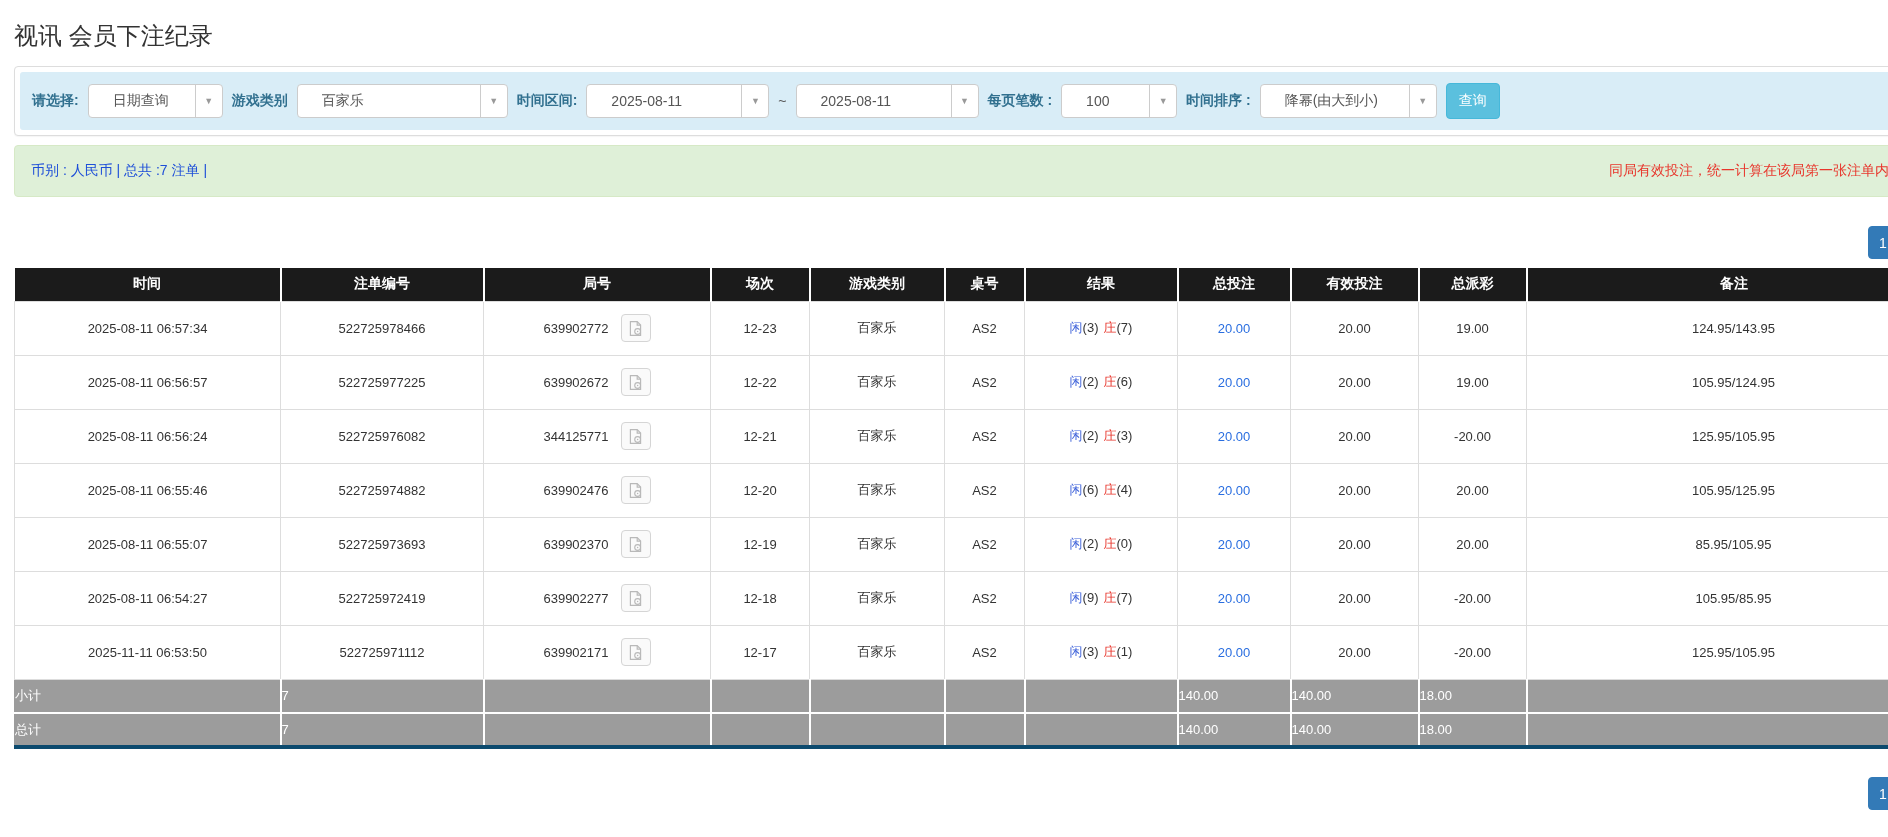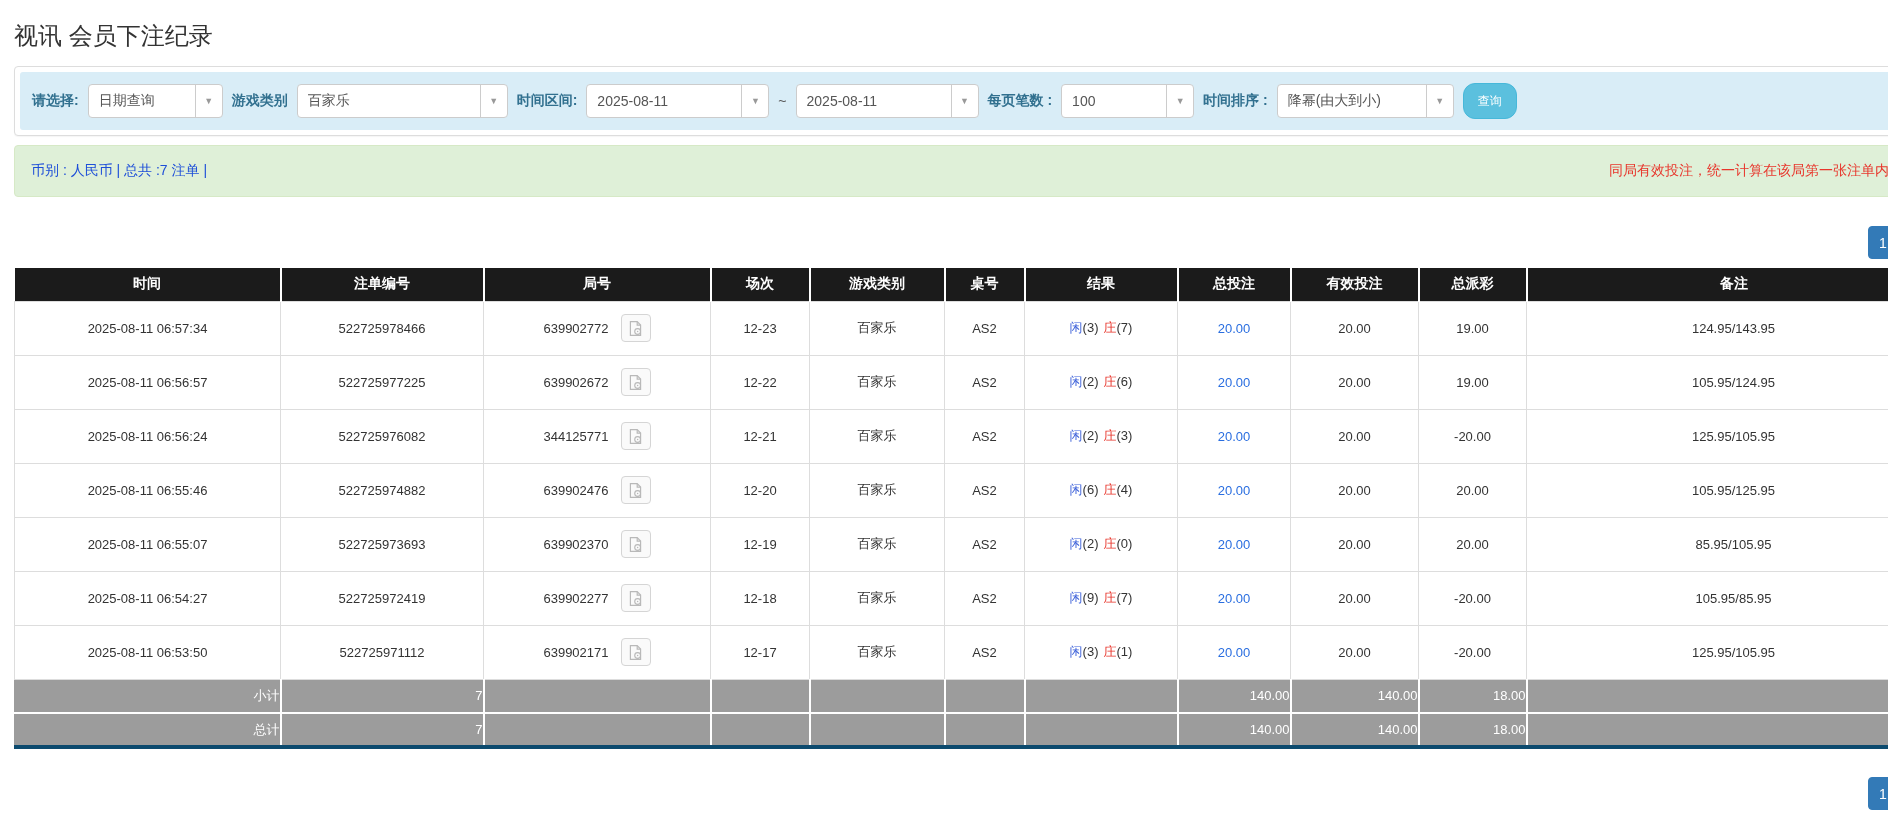--- a/index.html
+++ b/index.html
@@ -10,30 +10,30 @@
   .page-title { font-size: 24px; font-weight: normal; color: #333; margin-bottom: 14px; }
 
   
   .filter-panel { width: 1900px; background: #fff; border: 1px solid #ddd; border-radius: 4px;
                   padding: 5px; box-shadow: 0 1px 1px rgba(0,0,0,.04); }
   .filter-inner { background: #d9edf7; border-radius: 3px; padding: 11px 12px;
                   display: flex; align-items: center; gap: 9px; }
   .flabel { color: #31708f; font-weight: bold; font-size: 14px; white-space: nowrap; }
   .sel { background: #fff; border: 1px solid #ccc; border-radius: 4px; height: 34px;
          display: flex; align-items: center; justify-content: space-between;
-         padding-left: 10px; color: #555; font-size: 14px; cursor: pointer; }
+         padding-left: 24px; color: #555; font-size: 14px; cursor: pointer; }
   .sel .sel-value { overflow: hidden; white-space: nowrap; }
   .sel .caret-box { width: 27px; align-self: stretch; border-left: 1px solid #ccc;
                     display: flex; align-items: center; justify-content: center;
                     margin-left: 6px; color: #999; font-size: 9px; flex: none; }
   .w-qtype { width: 135px; } .w-game { width: 211px; } .w-date { width: 183px; }
-  .w-per { width: 133px; } .w-sort { width: 177px; }
+  .w-per { width: 116px; } .w-sort { width: 177px; }
   .tilde { color: #555; font-size: 14px; }
-  .btn-query { background: #5bc0de; border: 1px solid #46b8da; color: #fff; font-size: 12px;
-               border-radius: 12px; height: 36px; width: 54px; cursor: pointer;
+  .btn-query { background: #5bc0de; border: 1px solid #46b8da; color: #fff; font-size: 14px;
+               border-radius: 4px; height: 36px; width: 54px; cursor: pointer;
                font-family: inherit; }
 
   
   .notice-bar { width: 1900px; margin-top: 9px; background: #dff0d8; border: 1px solid #d6e9c6;
                 border-radius: 4px; padding: 16px 18px 16px 16px; display: flex;
                 justify-content: space-between; align-items: center; font-size: 14px; }
   .notice-left { color: #1d4ed8; }
   .notice-right { color: #e8362c; padding-right: 6px; }
 
   
@@ -57,21 +57,21 @@
   tbody.data td { border: 1px solid #ddd; height: 54px; text-align: center;
                   font-size: 13px; color: #333; background: #fff; }
   .round-wrap { display: inline-flex; align-items: center; gap: 12px; }
   .video-btn { width: 30px; height: 28px; background: #fafafa; border: 1px solid #d5d5d5;
                border-radius: 4px; display: inline-flex; align-items: center;
                justify-content: center; cursor: pointer; }
   .res-p { color: #3a5fd9; } .res-b { color: #e8362c; margin-left: 5px; } .res-n { color: #333; }
   a.bet-link { color: #2a6ee0; text-decoration: none; cursor: pointer; }
   td.neg { color: #e8362c; }
   tbody.summary td { background: #9c9c9c; color: #fff; font-size: 13px; height: 34px;
-                     text-align: right; border-left: 2px solid #fff; border-top: 2px solid #fff; }
+                     text-align: left; border-left: 2px solid #fff; border-top: 2px solid #fff; }
   tbody.summary tr:first-child td { border-top: 1px solid #ccc; }
   tbody.summary td:first-child { border-left: 1px solid #9c9c9c; }
   tbody.summary tr:last-child td { border-bottom: 4px solid #0c4a6e; }
 </style>
 </head>
 <body>
 
 <div class="page">
 
   <h1 class="page-title">视讯 会员下注纪录</h1>
@@ -312,21 +312,21 @@
     <td>AS2</td>
     <td>
       <span class="res-p">闲</span><span class="res-n">(9)</span><span class="res-b">庄</span><span class="res-n">(7)</span>
     </td>
     <td><a class="bet-link">20.00</a></td>
     <td>20.00</td>
     <td class="neg">-20.00</td>
     <td>105.95/85.95</td>
   </tr>
         <tr>
-    <td>2025-08-11 06:53:50</td>
+    <td>2025-11-11 06:53:50</td>
     <td>522725971112</td>
     <td>
       <span class="round-wrap">
         <span>639902171</span>
         <span class="video-btn">
           <svg width="17" height="17" viewBox="0 0 20 20">
             <path d="M4 2 h8 l4 4 v12 h-12 z" fill="none" stroke="#b9b9b9" stroke-width="1.4"></path>
             <path d="M12 2 v4 h4" fill="none" stroke="#b9b9b9" stroke-width="1.4"></path>
             <circle cx="12.5" cy="13.5" r="3.4" fill="none" stroke="#b9b9b9" stroke-width="1.3"></circle>
             <circle cx="12.5" cy="13.5" r="0.9" fill="#b9b9b9"></circle>

